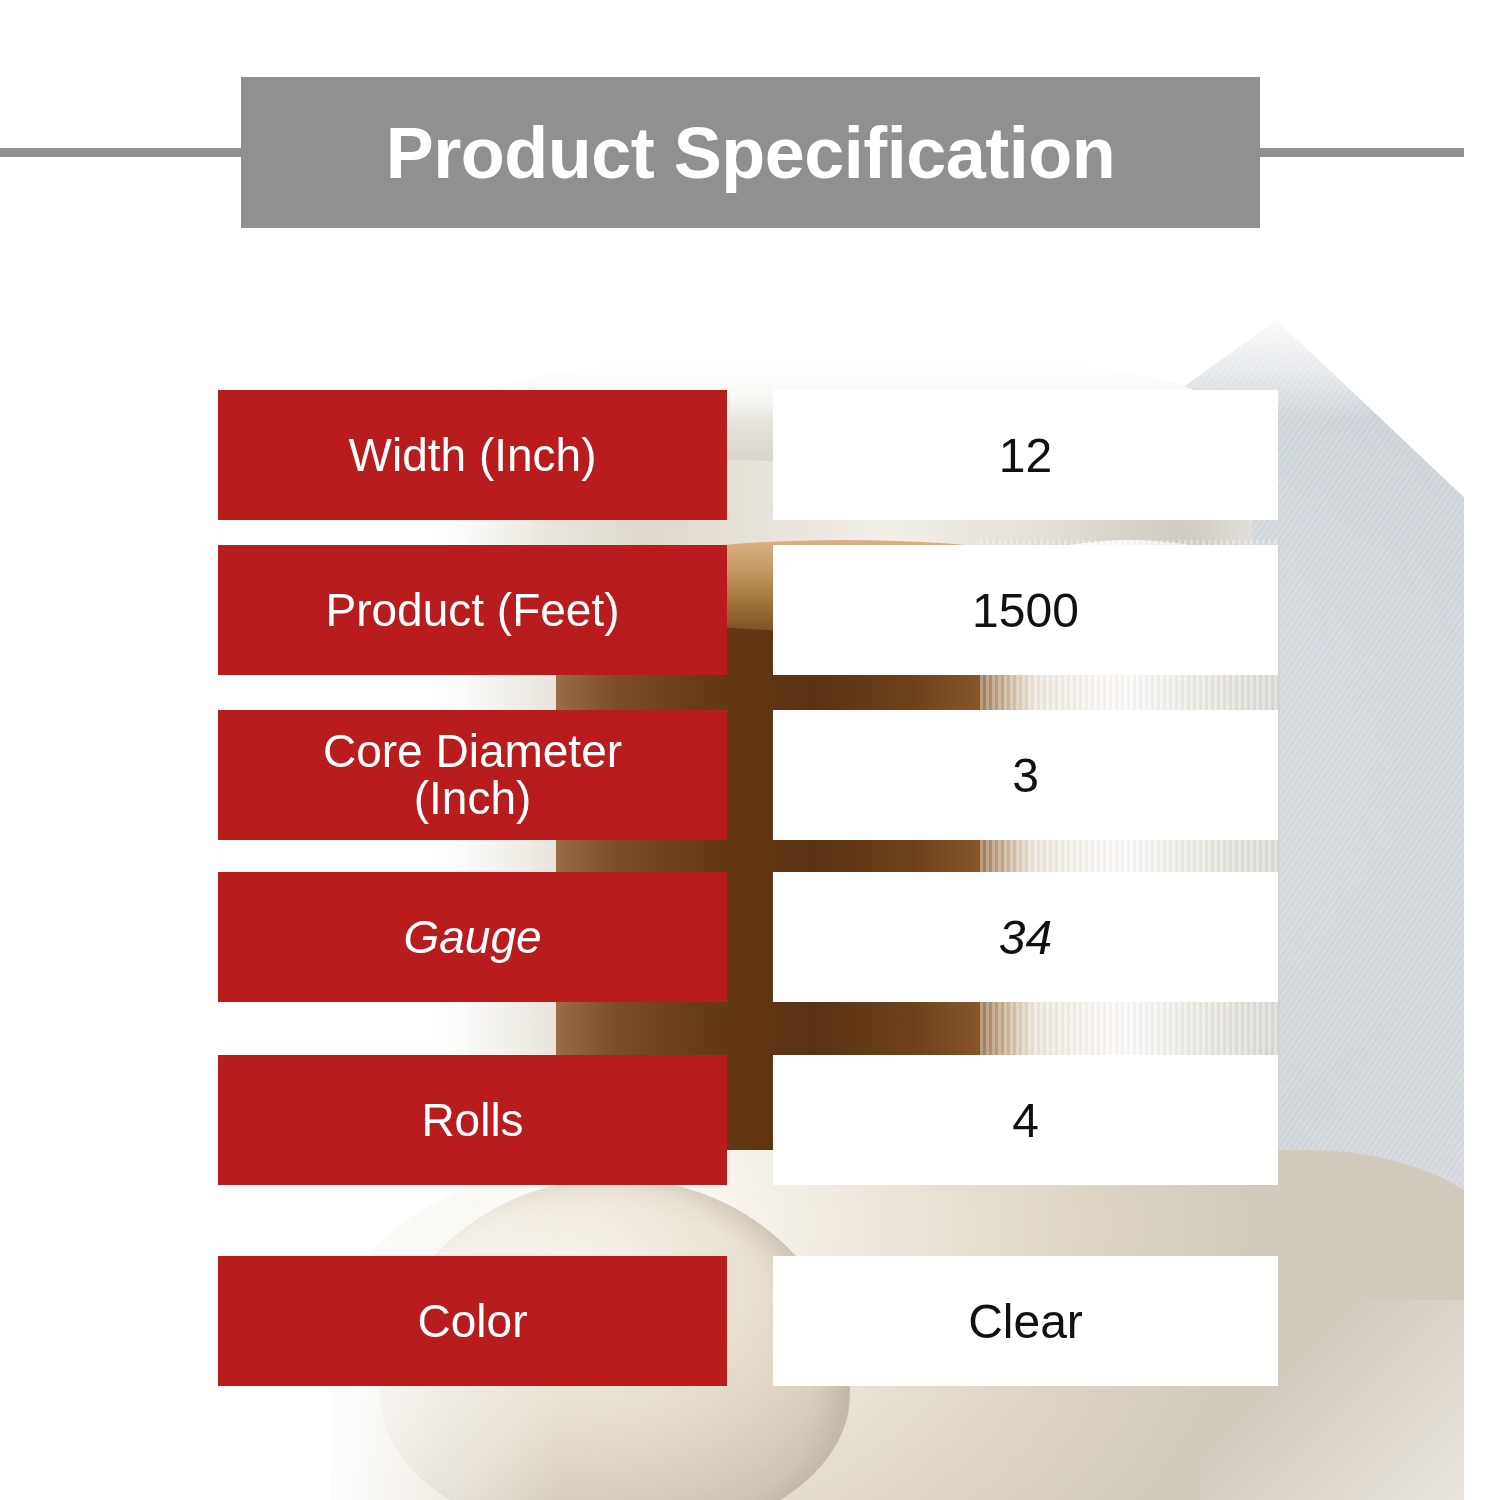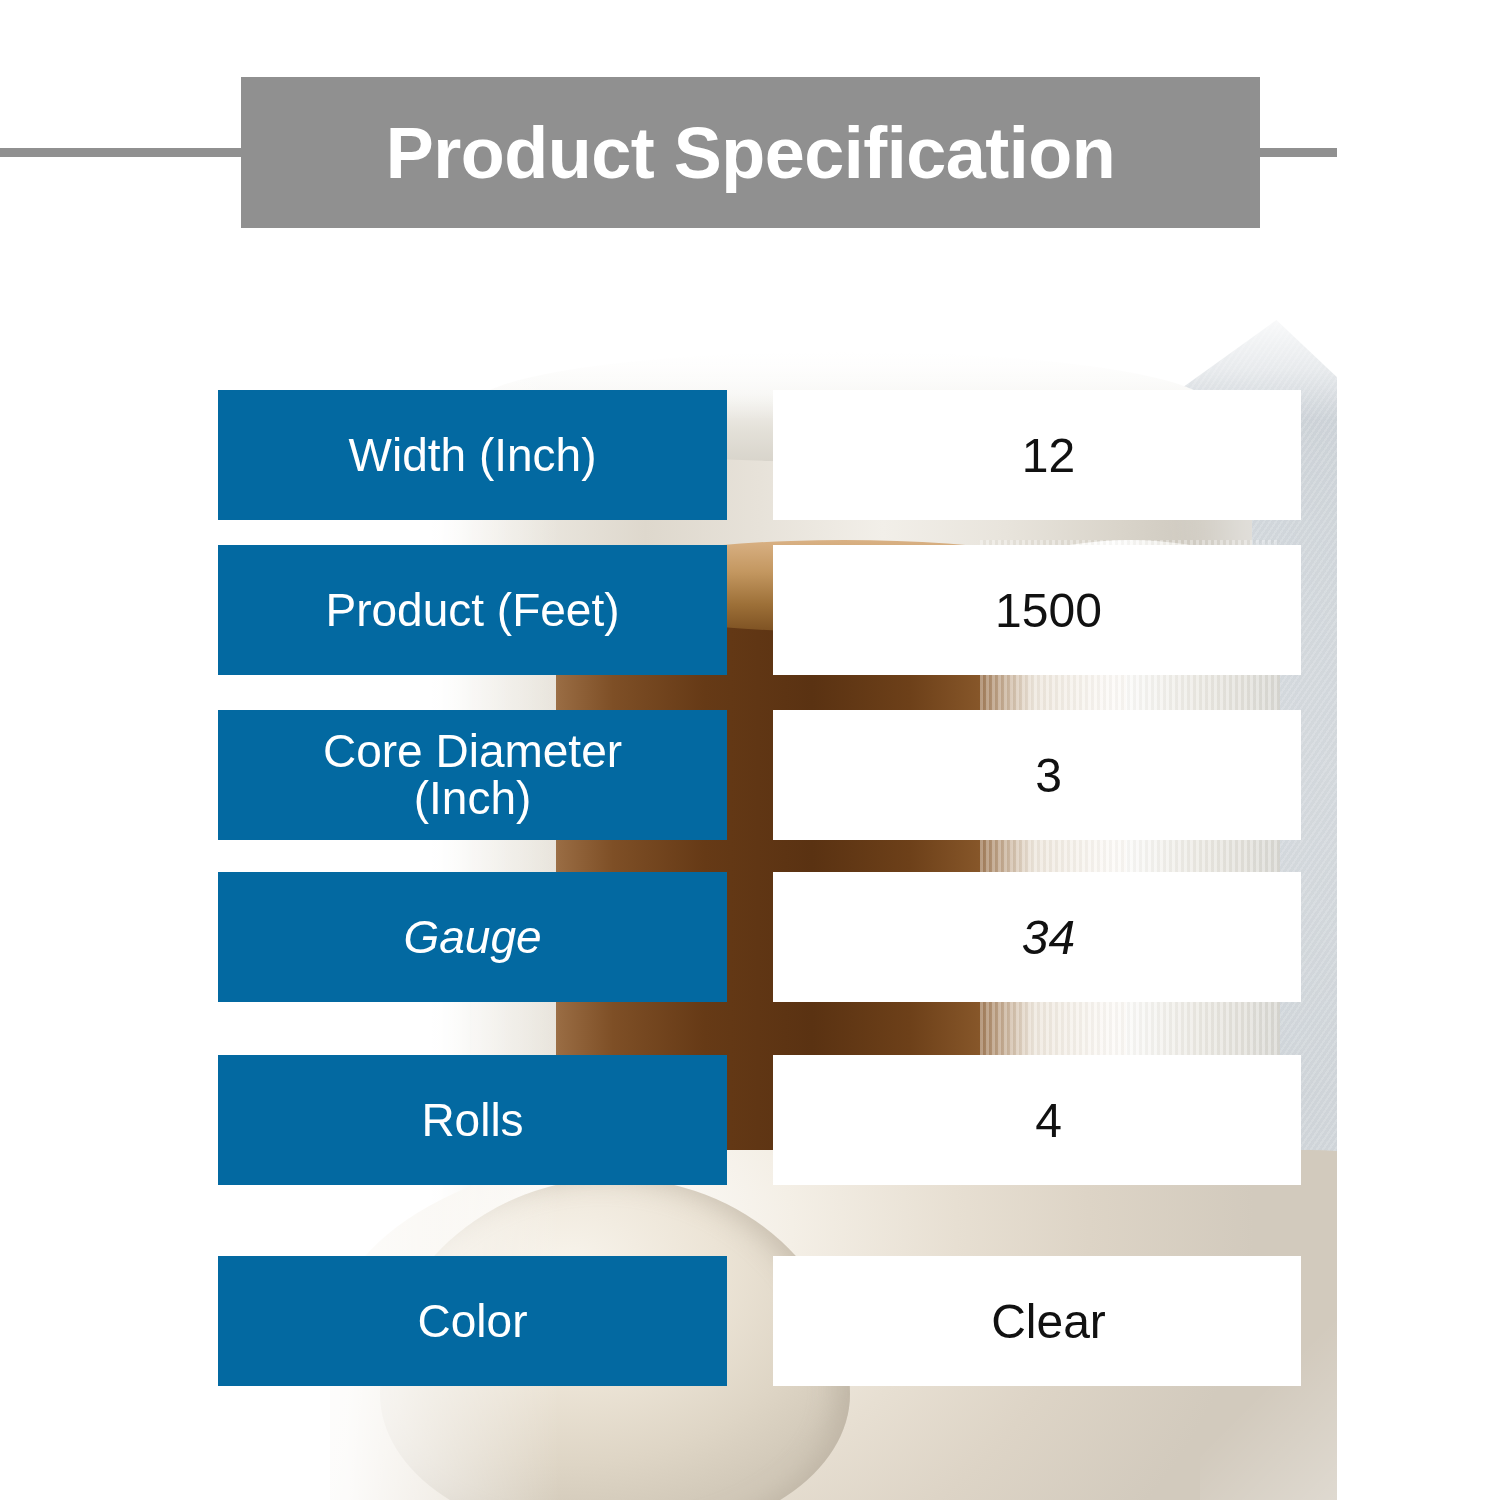--- a/index.html
+++ b/index.html
@@ -3,21 +3,21 @@
 <meta charset="utf-8">
 <title>Product Specification</title>
 <style>
   html, body {
     margin: 0;
     padding: 0;
     background: #ffffff;
   }
   #canvas {
     position: relative;
-    width: 1337px;
+    width: 1464px;
     height: 1500px;
     background: #ffffff;
     overflow: hidden;
     font-family: "Liberation Sans", sans-serif;
   }
 
   
   #photo-layer {
     position: absolute;
     left: 0; top: 0;
@@ -221,21 +221,21 @@
     left: 0;
     width: 1500px;
     height: 130px;
   }
   .spec-label {
     position: absolute;
     left: 218px;
     top: 0;
     width: 509px;
     height: 130px;
-    background: #0369a1;
+    background: #b91c1c;
     color: #ffffff;
     font-size: 46px;
     font-weight: 400;
     display: flex;
     align-items: center;
     justify-content: center;
     text-align: center;
     line-height: 1.02;
     padding: 0 8px;
     box-sizing: border-box;
@@ -248,21 +248,20 @@
     width: 505px;
     height: 130px;
     background: #ffffff;
     color: #111111;
     font-size: 48px;
     font-weight: 400;
     display: flex;
     align-items: center;
     justify-content: center;
     text-align: center;
-    padding-left: 23px;
   }
 </style>
 </head>
 <body>
 
 <div id="canvas">
 
   <div id="photo-layer">
     <div class="bg-sheet"></div>
     <div class="roll-body"></div>

